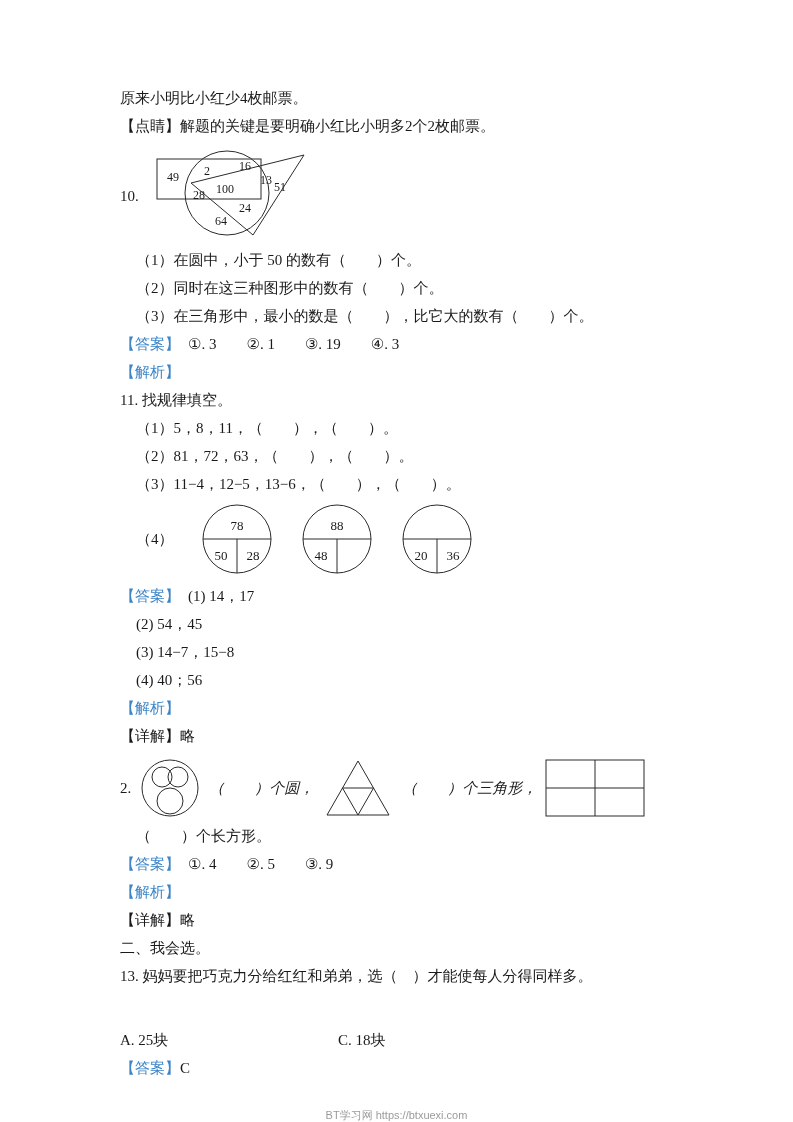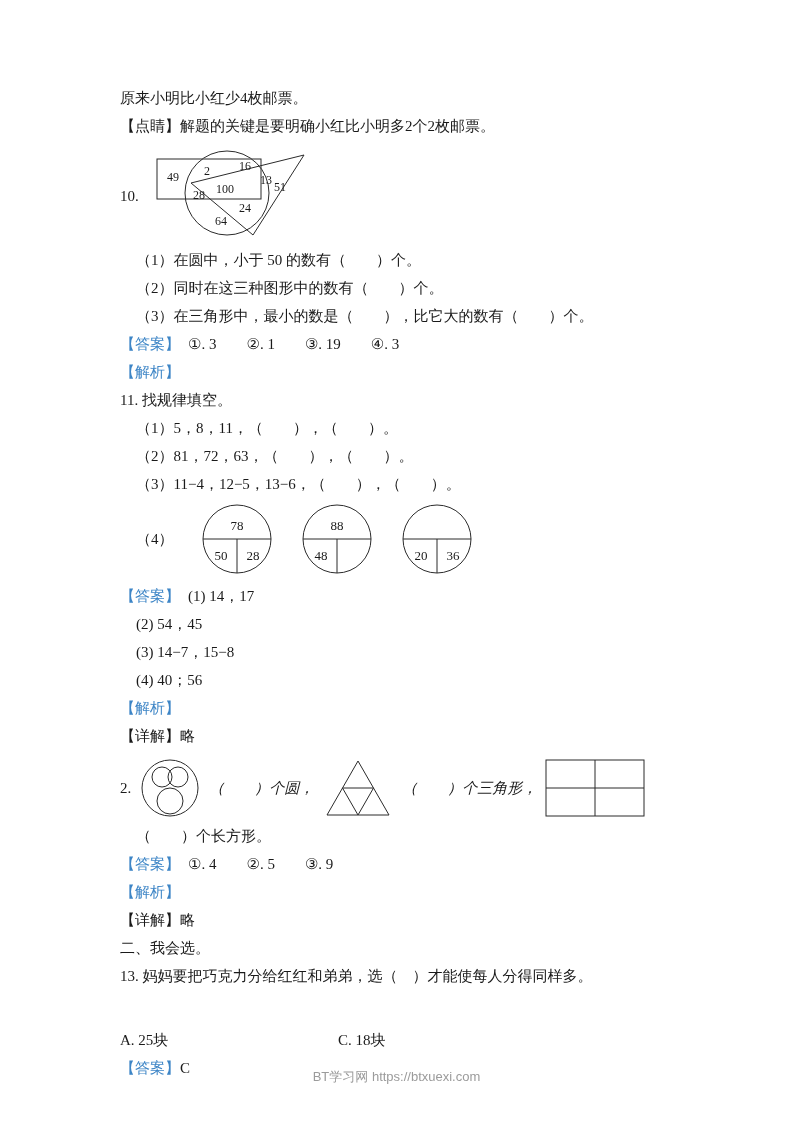--- a/index.html
+++ b/index.html
@@ -17,22 +17,22 @@
   .qnum { margin-right:10px; flex:0 0 auto;margin-top:7px; }
   .shape { fill:none; stroke:#2b2b2b; stroke-width:1; }
   svg text { font-family:"Liberation Serif","DejaVu Serif",serif; fill:#1a1a1a; font-size:12px; }
   svg text.cnum { font-size:13px; }
   .circles-row { display:flex; align-items:center; gap:26px; padding-left:16px; margin:4px 0 6px; }
   .q12-row { display:flex; align-items:center; gap:8px; margin:6px 0 2px; }
   .q12-row .seg { white-space:nowrap;font-style:italic; }
   .options-row { display:flex;margin-top:36px; }
   .options-row .opt { width:218px; }
   .footer {
-    position:absolute; left:0; top:1068px; width:100%;
-    text-align:center; color:#9b9b9b; font-size:13px;
+    position:absolute; left:0; top:1108px; width:100%;
+    text-align:center; color:#9b9b9b; font-size:11px;
     font-family:"Liberation Sans","DejaVu Sans",sans-serif;
   }
 </style>
 </head>
 <body>
 
 <div class="page">
 
   <div class="line">原来小明比小红少4枚邮票。</div>
   <div class="line">【点睛】解题的关键是要明确小红比小明多2个2枚邮票。</div>

